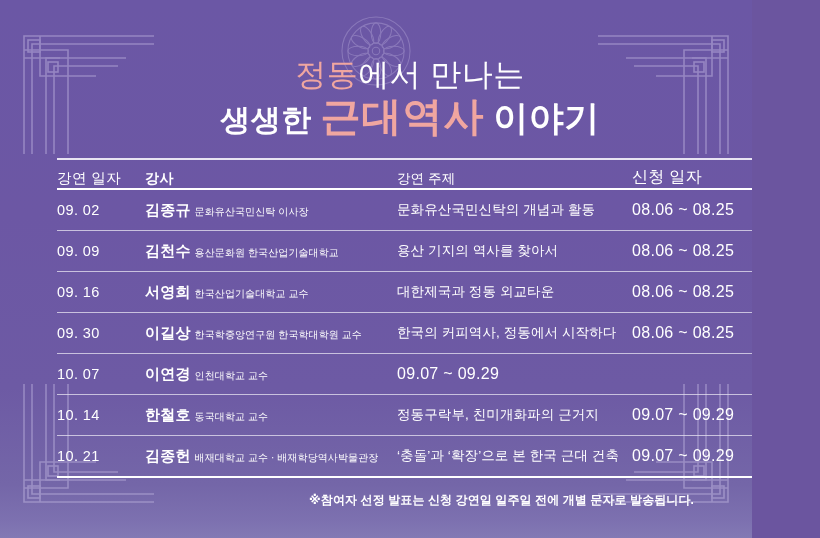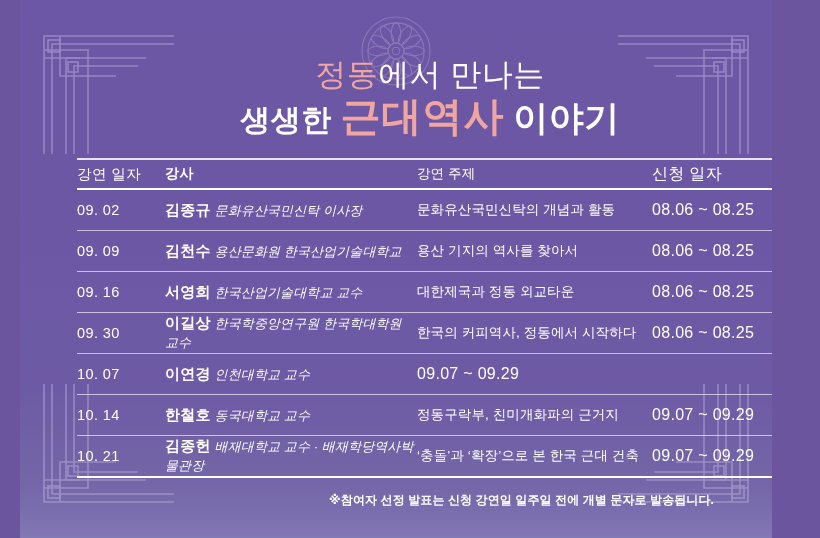--- a/index.html
+++ b/index.html
@@ -20,21 +20,20 @@
     height: 538px;
     background:
       linear-gradient(180deg,
         #6b57a5 0%,
         #6c57a4 40%,
         #6d5aa4 72%,
         #7466a8 90%,
         #7d71b0 97%,
         #8379b4 100%);
     overflow: hidden;
-    margin-left: 20px;
   }
 
   
   .corner {
     position: absolute;
     width: 150px;
     height: 150px;
     opacity: 0.45;
     pointer-events: none;
   }
@@ -120,21 +119,21 @@
     background: #ffffff;
     width: 100%;
   }
 
   .row {
     display: flex;
     align-items: center;
     height: 40px;
     color: #ffffff;
   }
-  .head-row { height: 28px; }
+  .head-row { height: 28px; align-items: flex-end; }
 
   .c-date    { width: 88px;  flex: 0 0 88px; }
   .c-speaker { width: 252px; flex: 0 0 252px; }
   .c-topic   { width: 235px; flex: 0 0 235px; }
   .c-apply   { width: 131px; flex: 0 0 131px; }
 
   .head-row .c-date,
   .head-row .c-speaker,
   .head-row .c-topic,
   .head-row .c-apply {
@@ -148,25 +147,24 @@
     font-size: 14.5px;
     font-weight: 400;
     letter-spacing: 0.4px;
   }
   .c-speaker .sp-name {
     font-size: 15px;
     font-weight: 700;
     letter-spacing: 0.2px;
   }
   .c-speaker .sp-affil {
-    font-size: 13px;
+    font-size: 10px;
     font-weight: 400;
     margin-left: 4px;
     letter-spacing: 0.1px;
-    font-style: italic;
   }
   .row .c-topic {
     font-size: 13.5px;
     font-weight: 400;
     letter-spacing: 0.1px;
   }
   .row .c-apply {
     font-size: 16px;
     font-weight: 400;
     letter-spacing: 0.3px;

